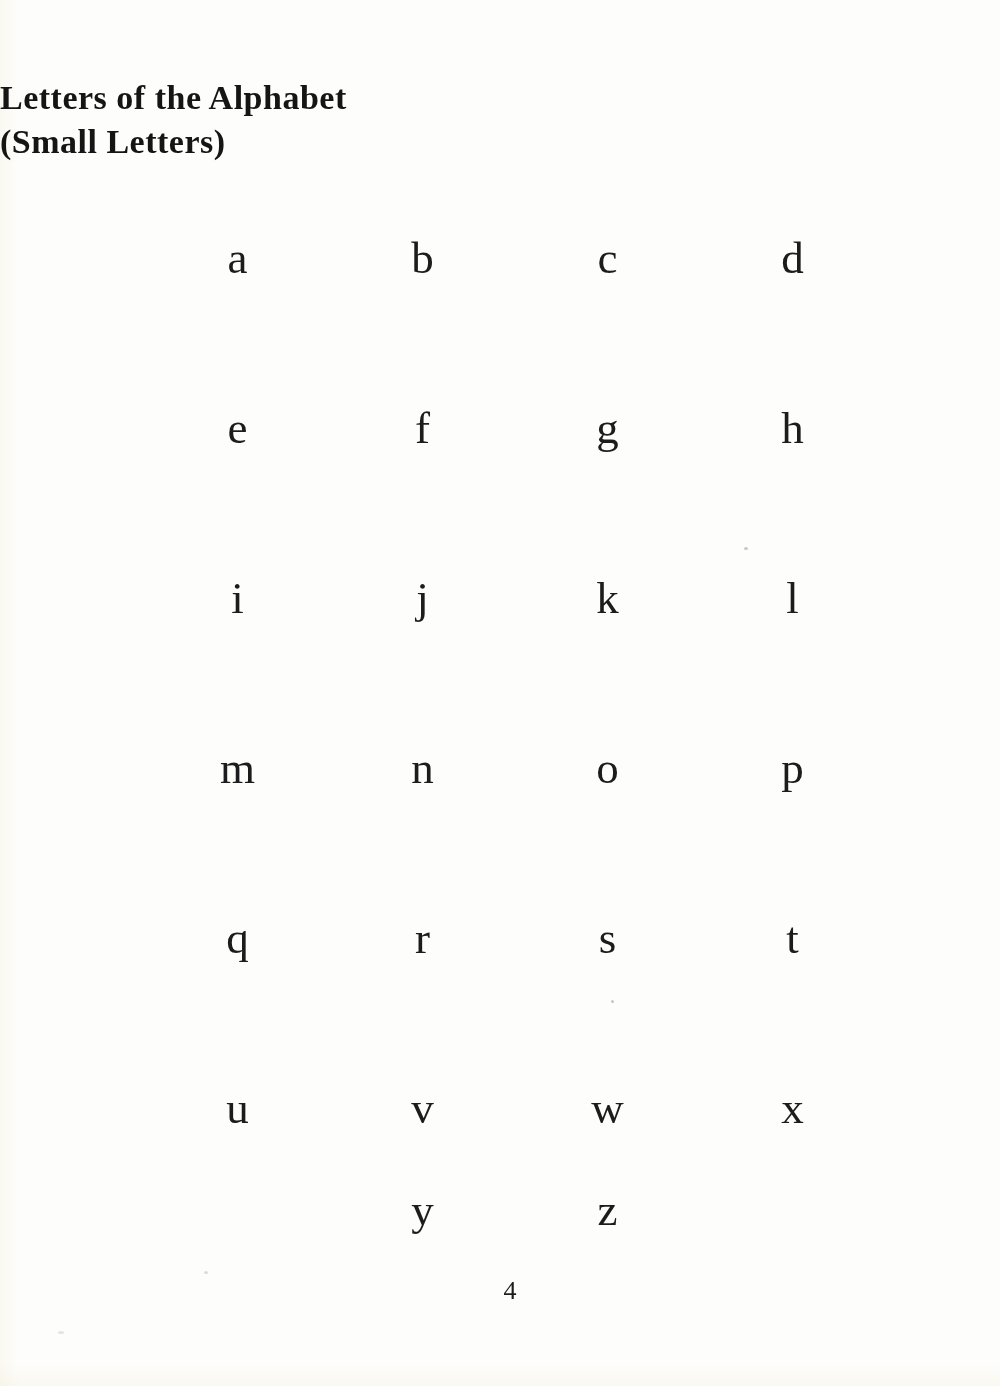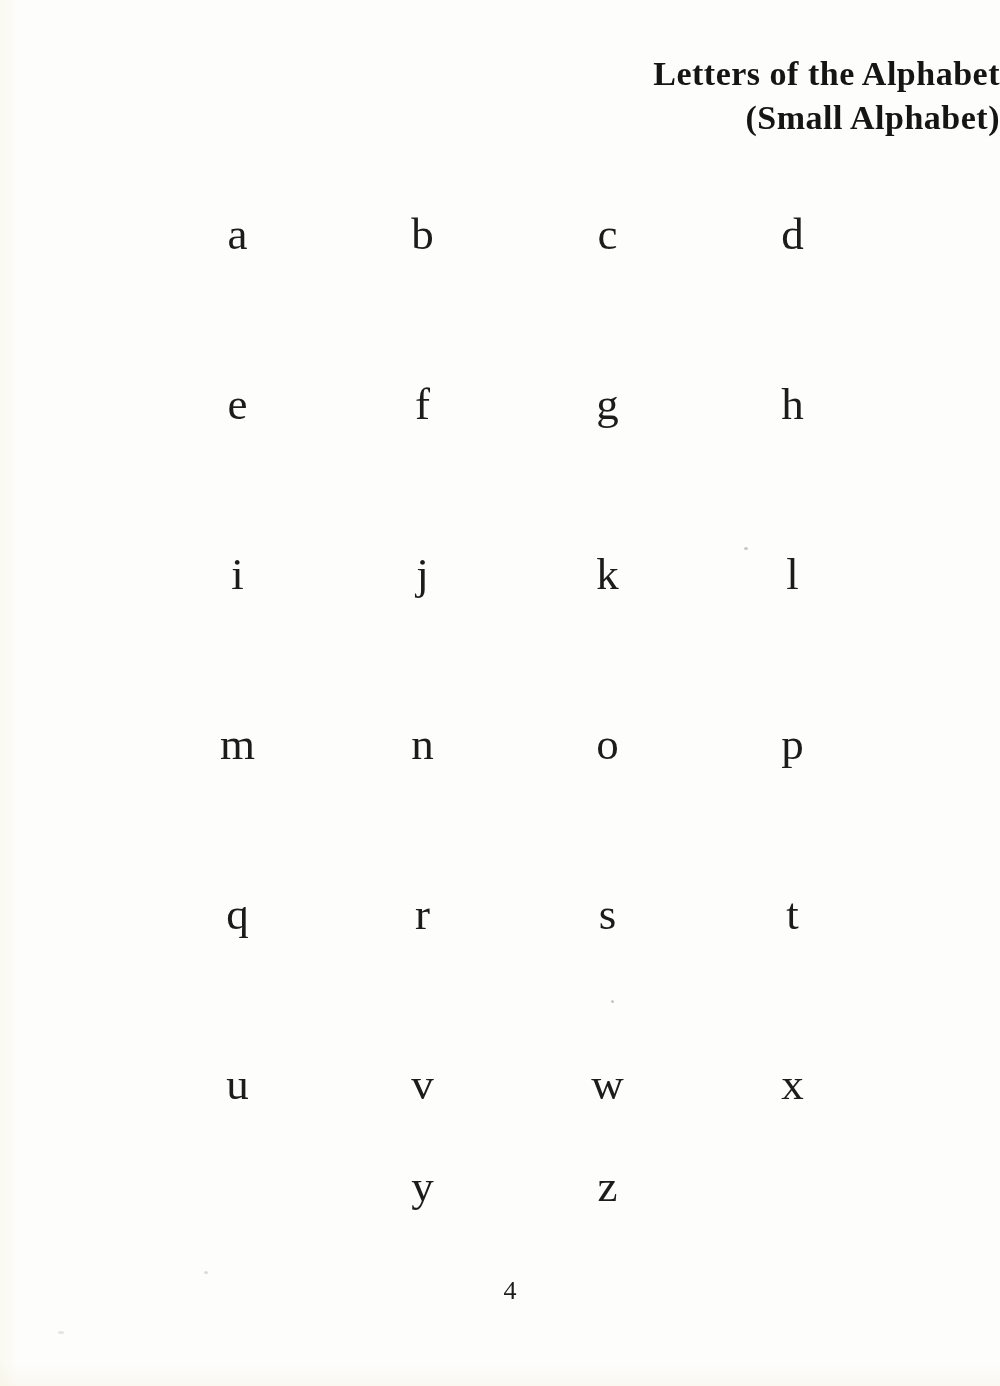--- a/index.html
+++ b/index.html
@@ -18,22 +18,22 @@
     position: relative;
     width: 1000px;
     height: 1386px;
     
     background:
       linear-gradient(90deg, rgba(240,234,210,0.25) 0px, rgba(240,234,210,0) 18px),
       linear-gradient(0deg, rgba(240,234,210,0.25) 0px, rgba(240,234,210,0) 22px),
       #fdfdfb;
   }
   .title-block {
-    padding-top: 52px;
-    text-align: right;
+    padding-top: 76px;
+    text-align: left;
     color: #151515;
   }
   .title-line {
     font-size: 34px;
     font-weight: bold;
     line-height: 1.28;
     letter-spacing: 0.5px;
   }
   .letter-grid {
     margin-top: 66px;
@@ -81,21 +81,21 @@
   .speck-3 { left: 204px; top: 1271px; opacity: 0.35; }
   .speck-4 { left: 58px;  top: 1331px; width: 6px; opacity: 0.25; }
 </style>
 </head>
 <body>
 
 <div class="page">
 
   <div class="title-block">
     <div class="title-line">Letters of the Alphabet</div>
-    <div class="title-line">(Small Alphabet)</div>
+    <div class="title-line">(Small Letters)</div>
   </div>
 
   <div class="letter-grid">
 
     <div class="letter-row">
       <div class="letter-cell">a</div>
       <div class="letter-cell">b</div>
       <div class="letter-cell">c</div>
       <div class="letter-cell">d</div>
     </div>

